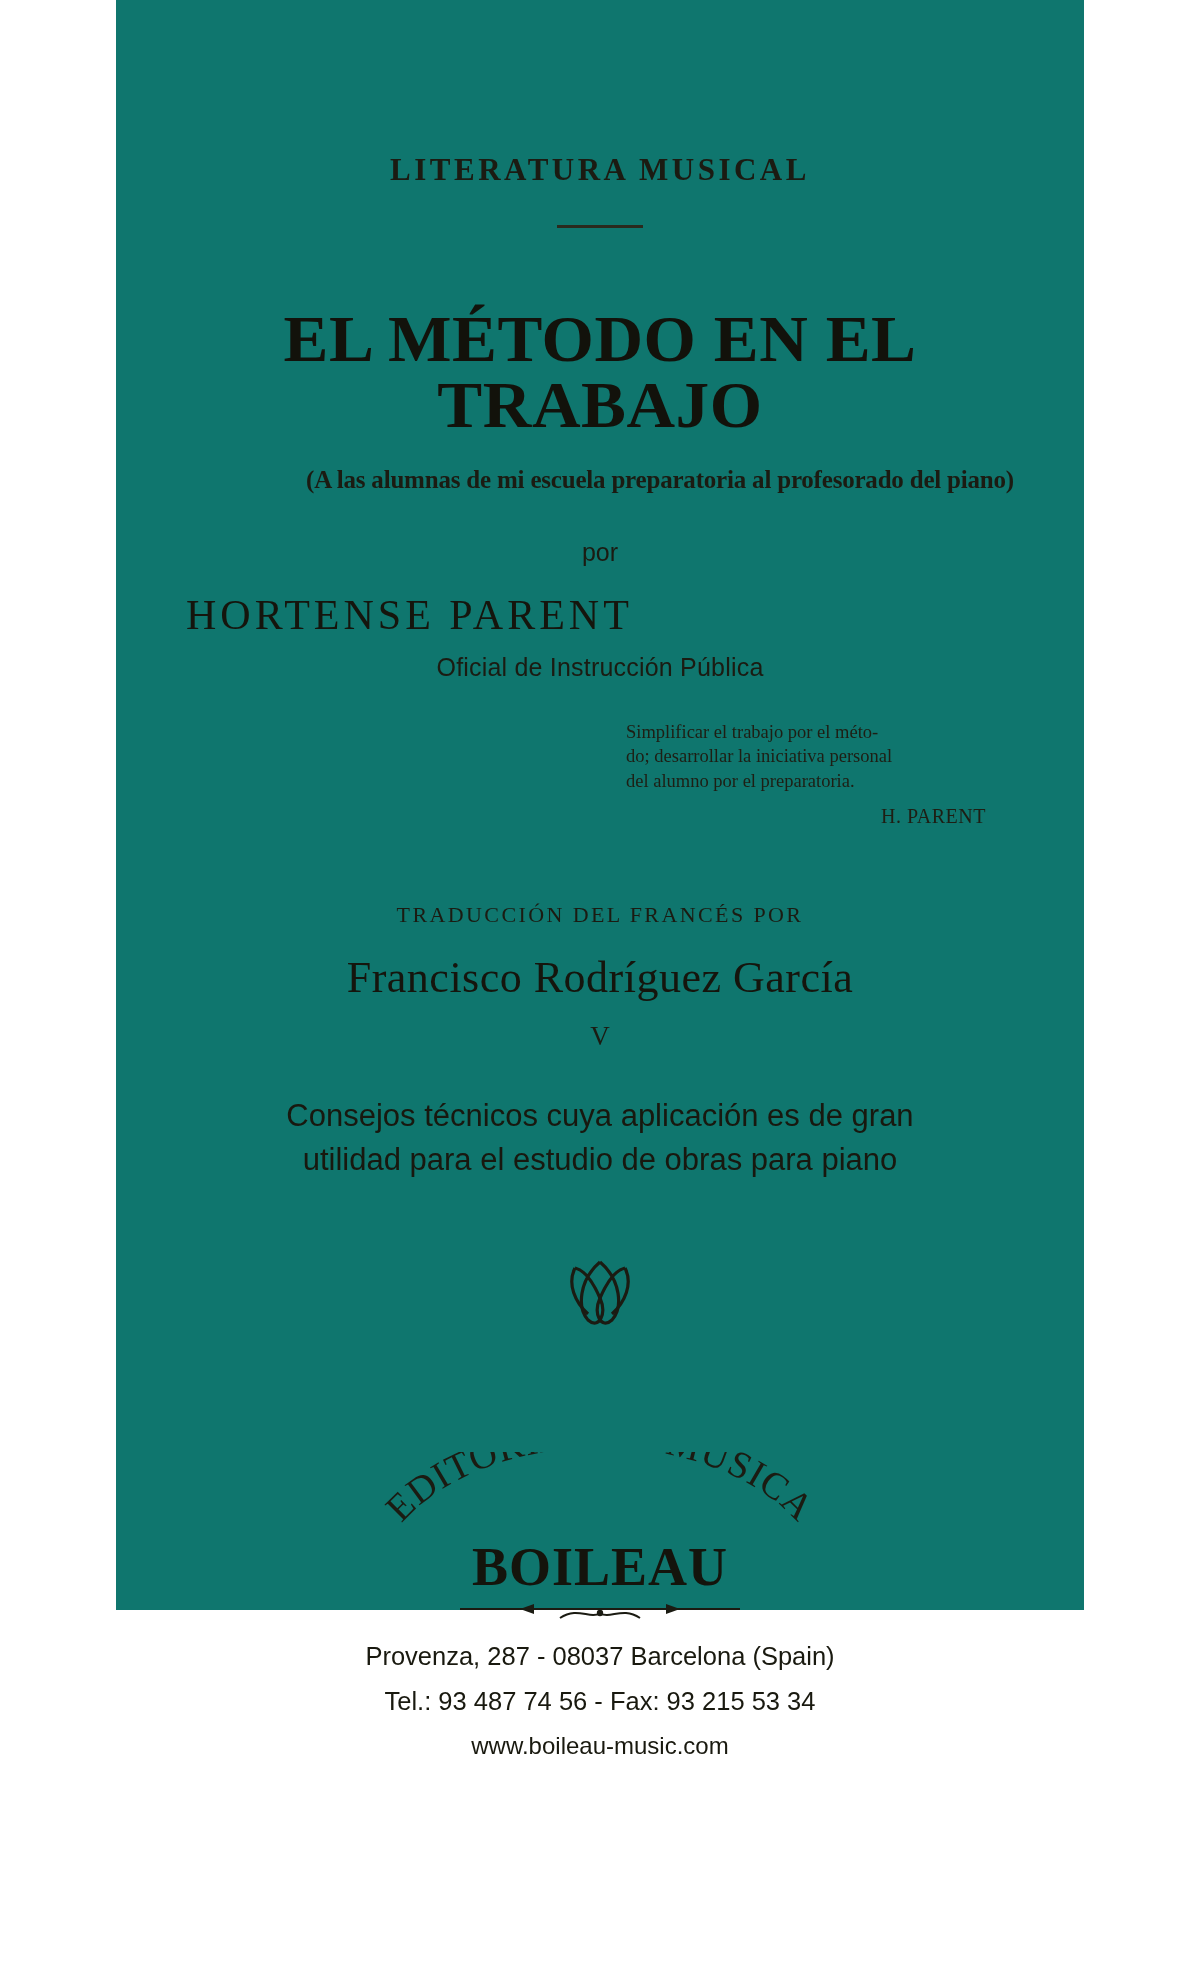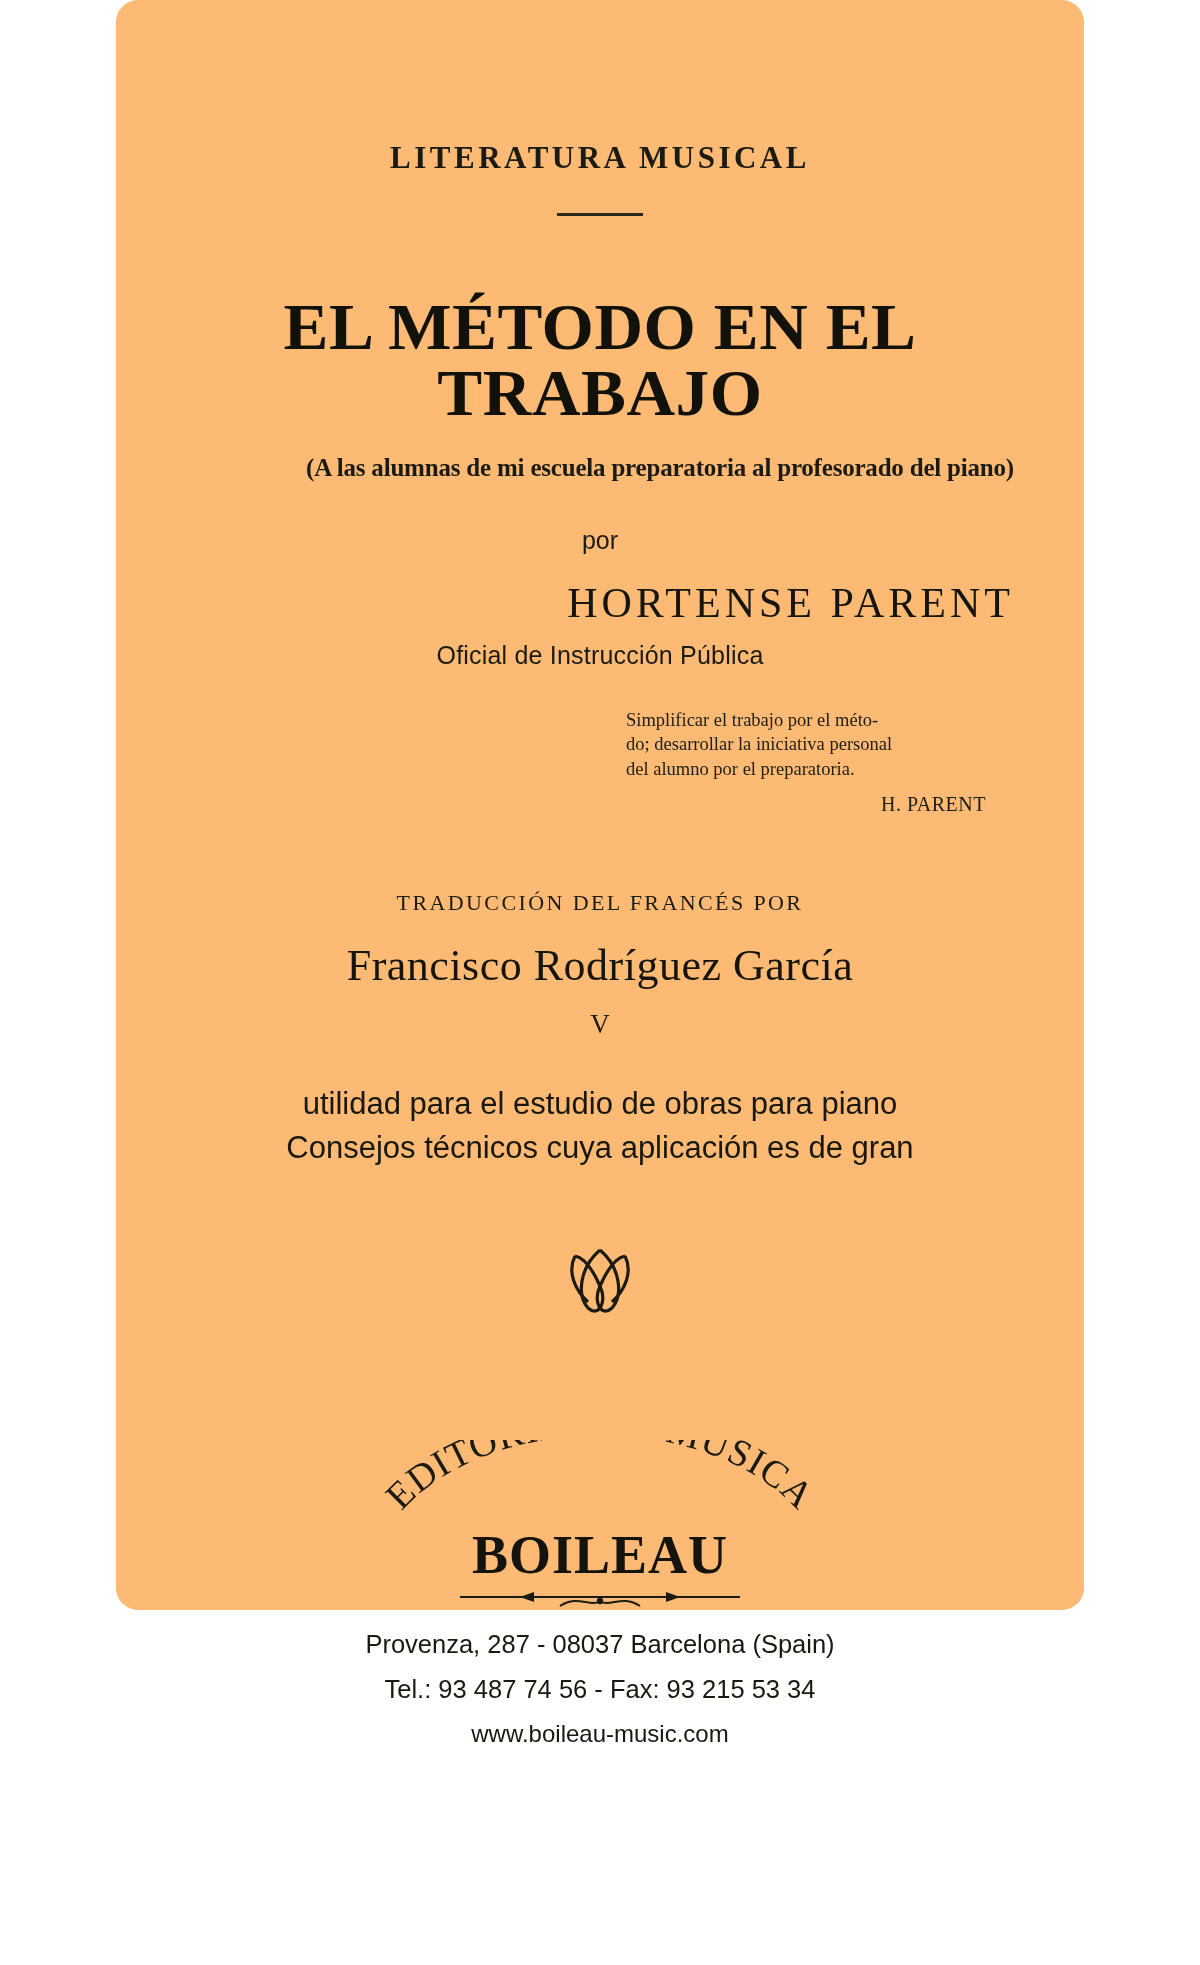--- a/index.html
+++ b/index.html
@@ -11,25 +11,24 @@
     width: 1200px;
     height: 1965px;
     overflow: hidden;
     font-family: "Liberation Serif", serif;
   }
   .page {
     position: relative;
     width: 968px;
     height: 1610px;
     margin: 0 auto;
-    background: #fdba74;
+    background: #0f766e;
     color: #16160f;
     box-sizing: border-box;
-    padding: 0 70px;
-    border-radius: 22px;
+    padding: 12px 70px;
   }
   .outer {
     width: 1200px;
     height: 1965px;
     background: #ffffff;
     display: flex;
     align-items: flex-start;
     justify-content: center;
     padding-top: 0px;
     box-sizing: border-box;
@@ -75,21 +74,21 @@
 
   .por {
     text-align: center;
     font-family: Liberation Sans, sans-serif;
     font-size: 25px;
     margin-top: 44px;
     color: #1b1b12;
   }
 
   .author {
-    text-align: right;
+    text-align: left;
     font-family: "Liberation Serif", serif;
     font-size: 42px;
     letter-spacing: 4px;
     margin-top: 24px;
     color: #15150d;
   }
 
   .author-role {
     text-align: center;
     font-family: "Liberation Sans", sans-serif;
@@ -212,22 +211,22 @@
       <div class="line">del alumno por el preparatoria.</div>
       <div class="epigraph-sign">H. PARENT</div>
     </div>
 
     <div class="trans-label">TRADUCCIÓN DEL FRANCÉS POR</div>
     <div class="translator">Francisco Rodríguez García</div>
 
     <div class="ornament-small">V</div>
 
     <div class="blurb">
+      <div>Consejos técnicos cuya aplicación es de gran</div>
       <div>utilidad para el estudio de obras para piano</div>
-      <div>Consejos técnicos cuya aplicación es de gran</div>
     </div>
 
     <svg class="ornament-big" width="90" height="82" viewBox="0 0 90 82">
       <g fill="none" stroke="#1b1b12" stroke-width="3.2">
         <path d="M45 12 C 24 30, 22 58, 33 70 C 44 80, 52 64, 45 48 C 38 32, 30 20, 20 18"></path>
         <path d="M45 12 C 66 30, 68 58, 57 70 C 46 80, 38 64, 45 48 C 52 32, 60 20, 70 18"></path>
         <path d="M20 18 C 12 34, 20 52, 33 64"></path>
         <path d="M70 18 C 78 34, 70 52, 57 64"></path>
       </g>
     </svg>

